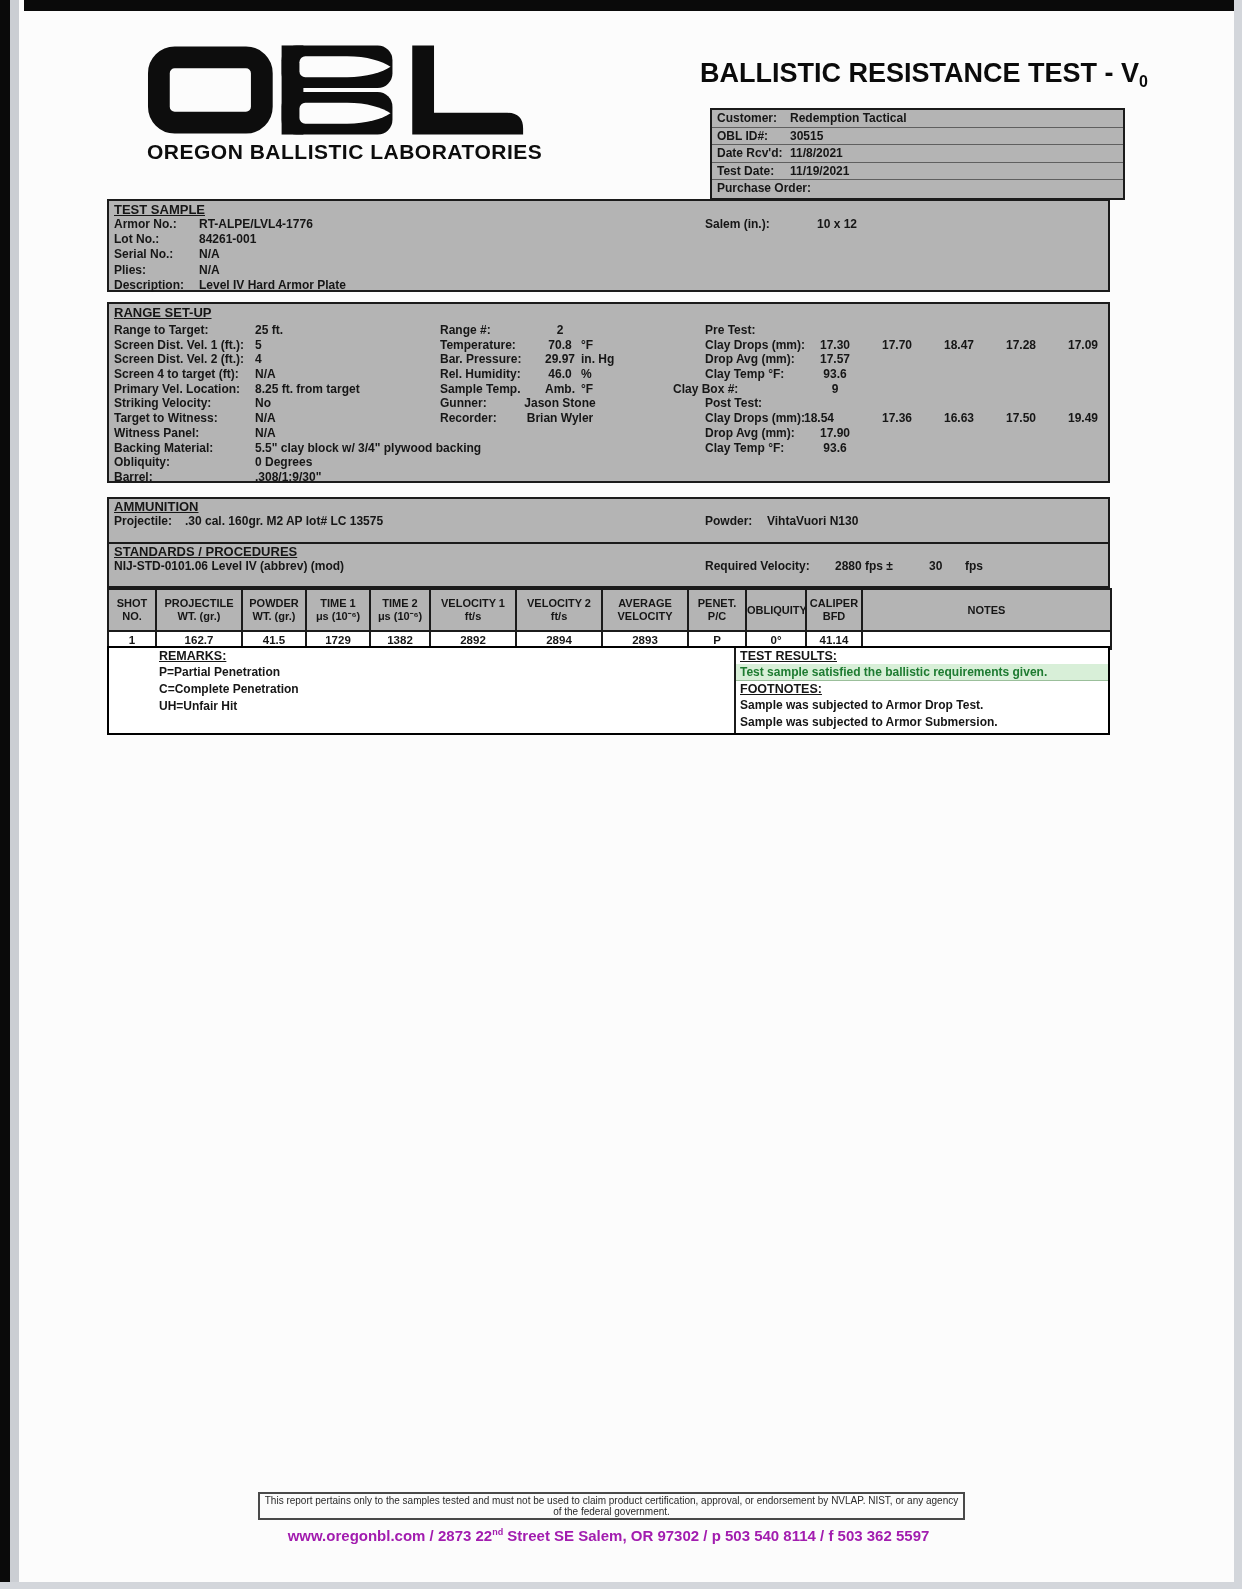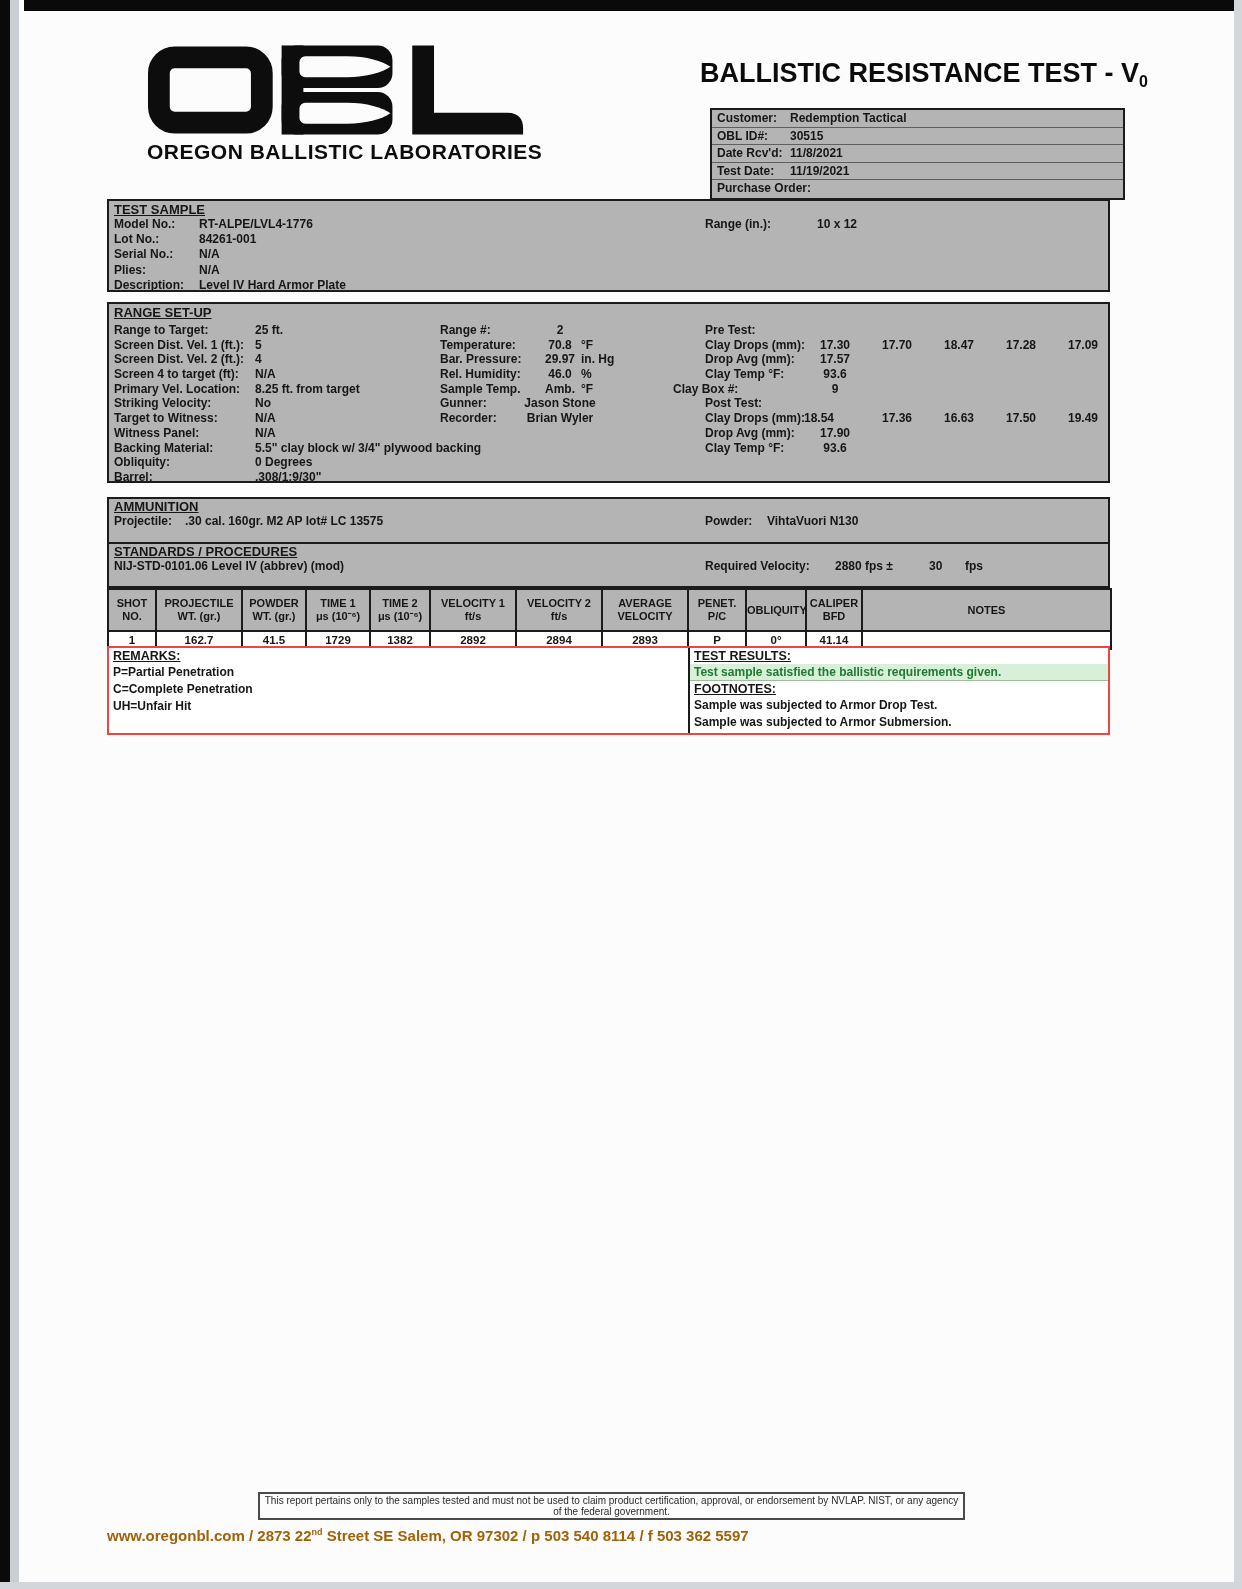--- a/index.html
+++ b/index.html
@@ -46,35 +46,35 @@
   
   .shot-table { position:absolute; left:107px; top:588px; width:1003px;
                 border-collapse:collapse; table-layout:fixed; }
   .shot-table th { background:#b4b4b4; border:2px solid #1b1b1b; padding:0; height:40px;
                    font-size:11px; line-height:13px; vertical-align:middle; overflow:hidden; }
   .shot-table td { background:#ffffff; border:2px solid #1b1b1b; text-align:center;
                    height:16px; font-size:11.5px; padding:0; }
 
   
   .remarks-wrap { position:absolute; left:107px; top:646px; width:1003px; height:89px;
-                  border:2px solid #ef4444; box-sizing:border-box; display:flex; background:#fff; }
+                  border:2px solid #000000; box-sizing:border-box; display:flex; background:#fff;padding-left:46px; }
   .remarks-left { width:581px; border-right:2px solid #1b1b1b; box-sizing:border-box; }
   .remarks-right { flex:1; }
   .blk-h { font-size:12.5px; text-decoration:underline; padding:1px 0 0 4px; line-height:15px; }
   .blk-line { font-size:12px; line-height:17px; padding-left:4px; white-space:nowrap; }
   .result-band { background:#d8efd8; color:#1e7b31; font-size:12px; line-height:16px;
                  height:16px; padding-left:4px; border-bottom:1px solid #9bbf9b; white-space:nowrap; }
 
   
   .disclaimer-box { position:absolute; left:258px; top:1492px; width:707px; height:28px;
                     border:2px solid #4a4a4a; box-sizing:border-box;
                     display:flex; align-items:center; justify-content:center;
                     font-weight:normal; font-size:10px; color:#2a2a2a; text-align:center; }
-  .address { position:absolute; left:107px; top:1527px; width:1003px; text-align:left;
-             font-size:15px; color:#a16207; white-space:nowrap; }
+  .address { position:absolute; left:107px; top:1527px; width:1003px; text-align:center;
+             font-size:15px; color:#a21caf; white-space:nowrap; }
   .address sup { font-size:9px; }
 </style>
 </head>
 <body>
 
 <div class="page">
 
   <div class="edge-top"></div>
   <div class="edge-left"></div>
   <div class="edge-left-gray"></div>
@@ -115,23 +115,23 @@
       </div>
     <div class="cust-row">
         <span class="lbl">Purchase Order:</span>
         <span class="val"></span>
       </div>
   </div>
 
   <div class="sec" style="top:199px;height:93px">
     <div class="sec-h">TEST SAMPLE</div>
     <div class="kv-row">
-        <span class="lbl">Model No.:</span>
+        <span class="lbl">Armor No.:</span>
         <span class="val" style="left:90px">RT-ALPE/LVL4-1776</span>
-        <span class="val" style="left:596px">Range (in.):</span>
+        <span class="val" style="left:596px">Salem (in.):</span>
         <span class="val" style="left:708px">10 x 12</span>
       </div>
     <div class="kv-row">
         <span class="lbl">Lot No.:</span>
         <span class="val" style="left:90px">84261-001</span>
       </div>
     <div class="kv-row">
         <span class="lbl">Serial No.:</span>
         <span class="val" style="left:90px">N/A</span>
       </div>

